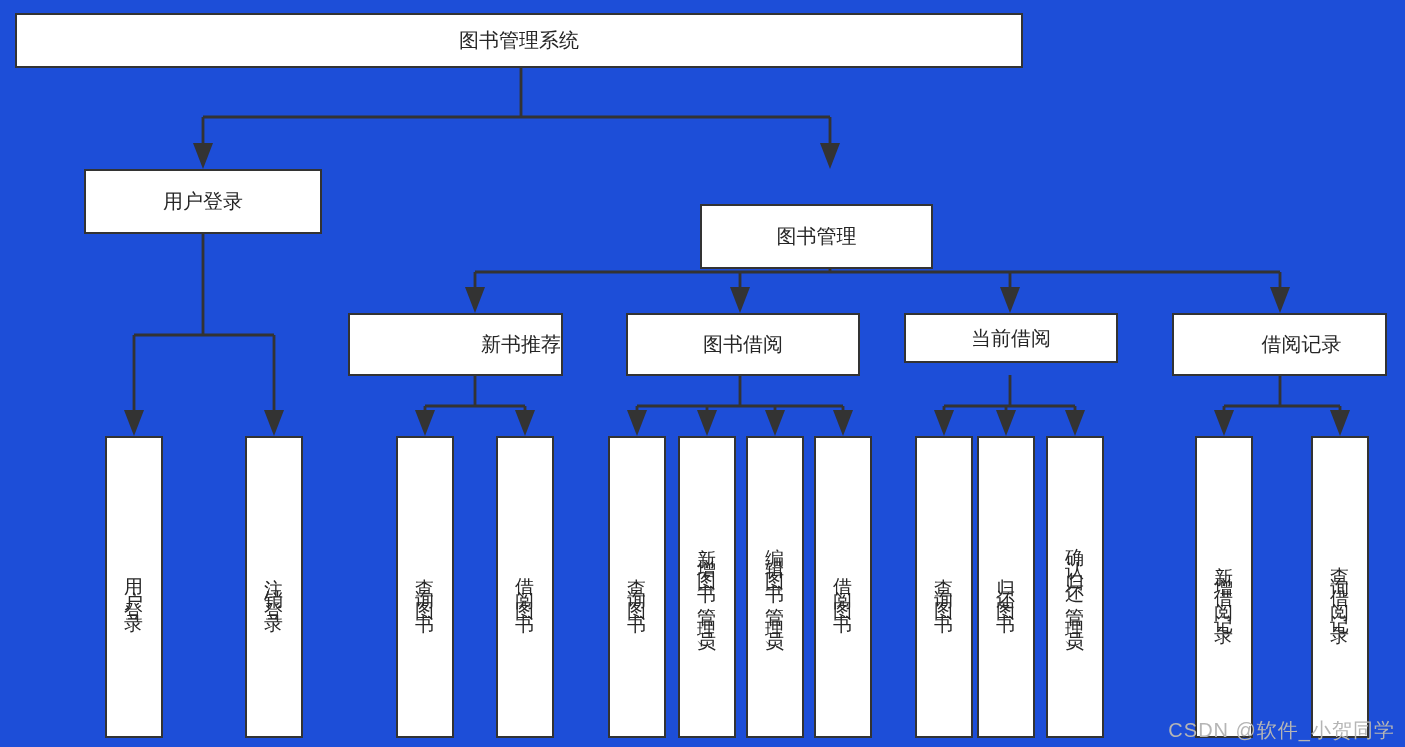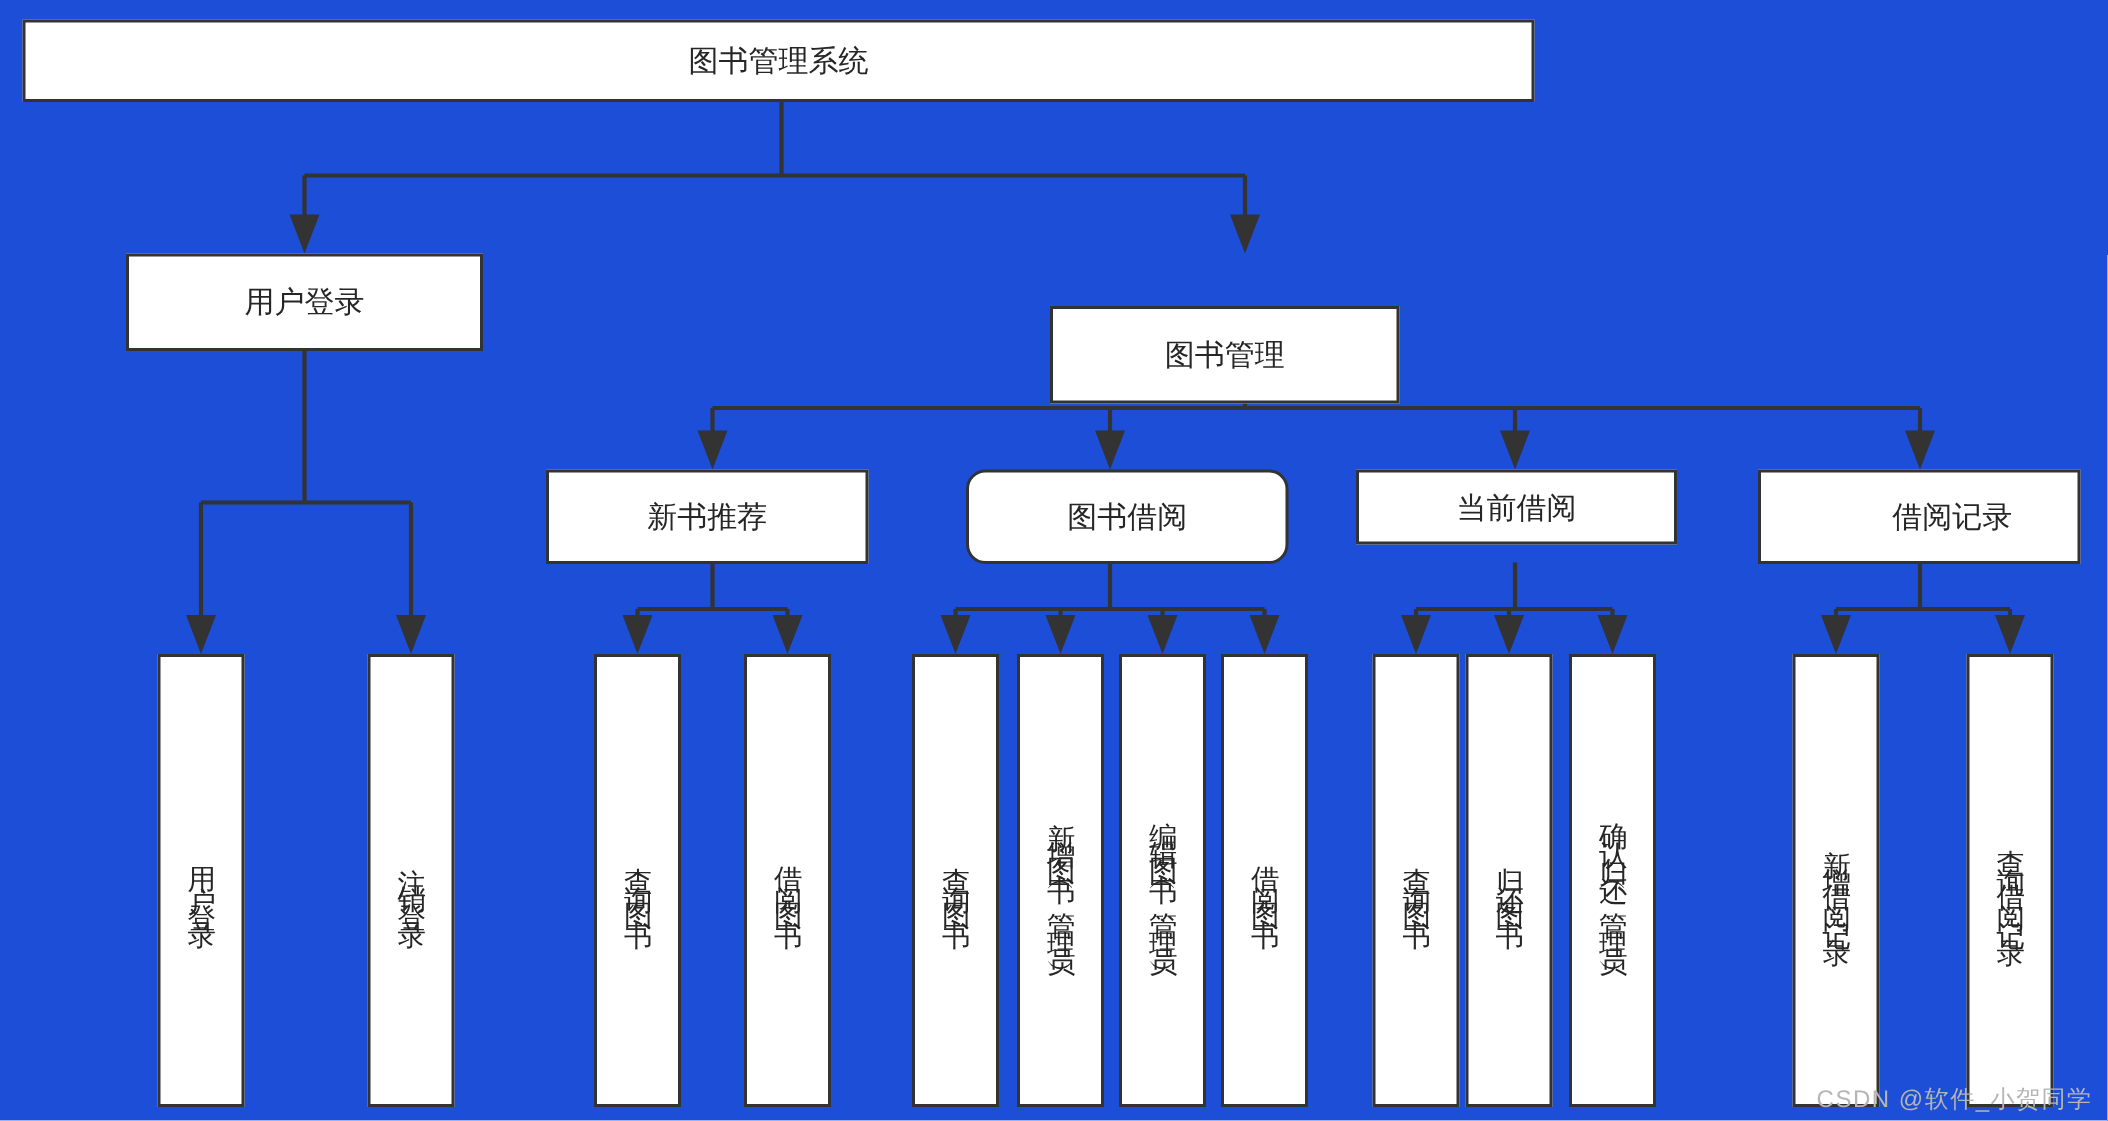--- a/index.html
+++ b/index.html
@@ -39,21 +39,21 @@
   .vlabel {
     writing-mode: vertical-rl;
     text-orientation: mixed;
     letter-spacing: 12px;
     line-height: 1;
   }
   .watermark {
     position: absolute;
     right: 10px;
     bottom: 3px;
-    font-size: 16px;
+    font-size: 20px;
     color: #b5b5b5;
     letter-spacing: 1px;
     white-space: nowrap;
   }
 </style>
 </head>
 <body>
 
 <div class="stage">
 
@@ -101,24 +101,24 @@
     <span>图书管理系统</span>
   </div>
 
   <div class="node" style="left:84px; top:169px; width:238px; height:65px;">
     <span>用户登录</span>
   </div>
   <div class="node" style="left:700px; top:169px; width:233px; height:65px;margin-top:35px;">
     <span>图书管理</span>
   </div>
 
-  <div class="node" style="left:364px; top:313px; width:215px; height:63px;">
+  <div class="node" style="left:348px; top:313px; width:215px; height:63px;justify-content:flex-end;">
     <span>新书推荐</span>
   </div>
-  <div class="node" style="left:644px; top:313px; width:215px; height:63px;border-radius:13px;">
+  <div class="node" style="left:626px; top:313px; width:234px; height:63px;">
     <span>图书借阅</span>
   </div>
   <div class="node" style="left:904px; top:313px; width:214px; height:50px;">
     <span>当前借阅</span>
   </div>
   <div class="node" style="left:1172px; top:313px; width:215px; height:63px;padding-left:44px;">
     <span>借阅记录</span>
   </div>
 
   <div class="node leaf" style="left:105px; top:436px; width:58px; height:302px;">

